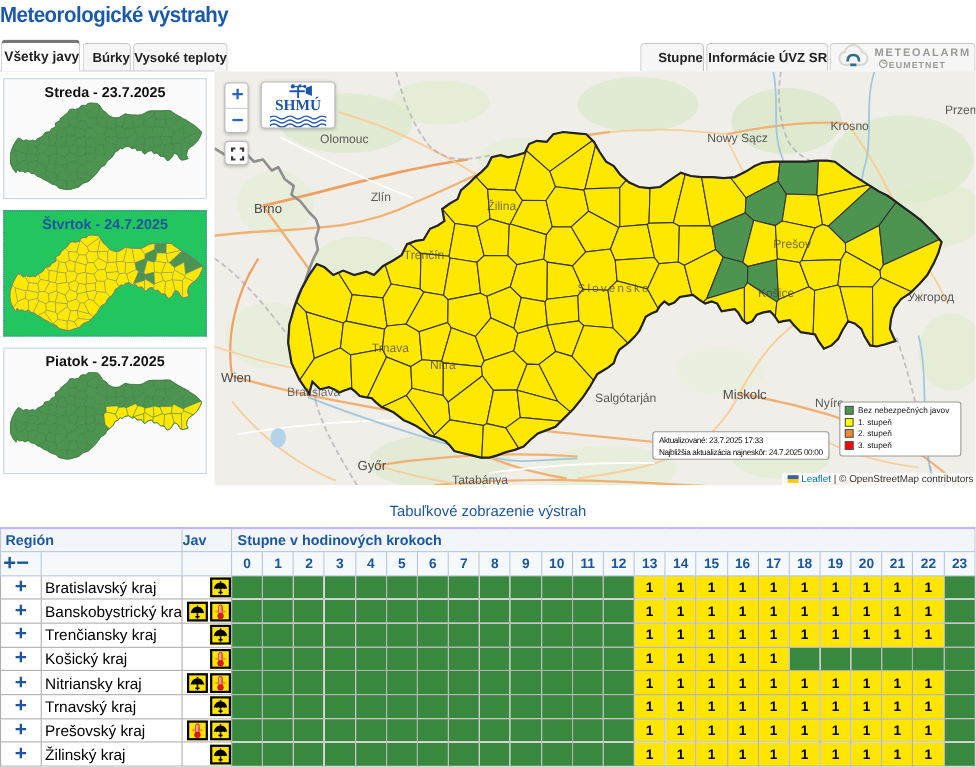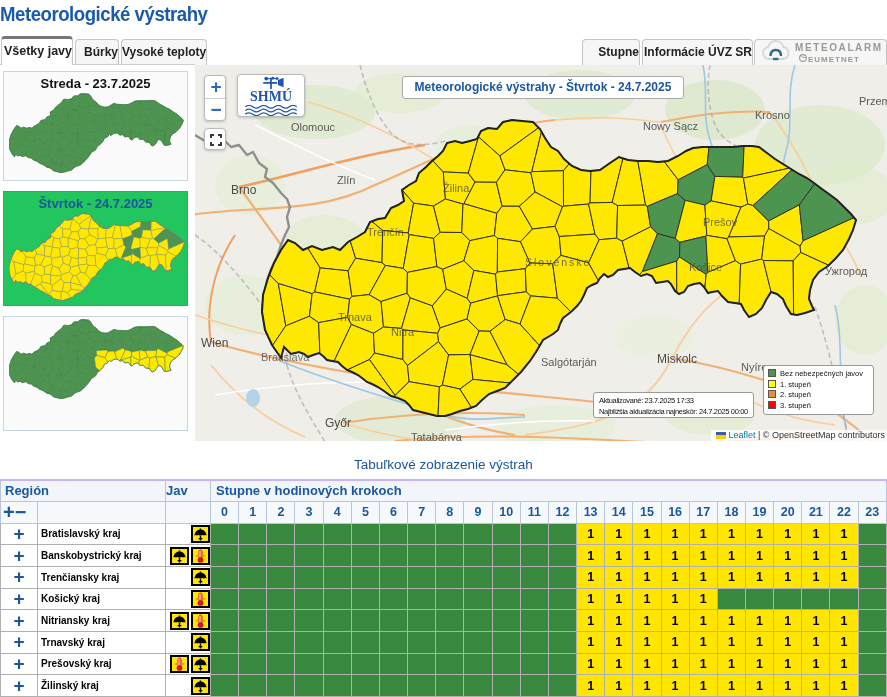--- a/index.html
+++ b/index.html
@@ -33,21 +33,21 @@
 #ttitle{position:absolute;left:0;top:457px;width:887px;text-align:center;font-size:13.5px;font-weight:400;color:#1b57a0}
 table{position:absolute;left:0;top:479px;width:887px;border-collapse:collapse;table-layout:fixed}
 td,th{border:1px solid #b0b0b0;padding:0;font-size:12.5px;overflow:hidden}
 tr.h1 th{background:#f2f6fb;color:#1b57a0;text-align:left;font-size:13px;height:21px;border-color:#b9c6d8}
 tr.h2 td{background:#f6f9fc;color:#1b57a0;font-weight:700;text-align:center;height:22px;border-color:#b9c6d8}
 tr.b{height:21.7px}
 tr.b td{background:#fff}
 td.g{background:#38883e !important}
 td.y{background:#ffe500 !important;text-align:center;font-weight:700;color:#000;font-size:12.5px}
 td.plus{color:#1b57a0;font-weight:700;text-align:center;font-size:19px;line-height:16px}
-td.nm{font-weight:700;color:#000;padding-left:3px;font-size:10px;white-space:nowrap}
+td.nm{font-weight:400;color:#000;padding-left:3px;font-size:14px;white-space:nowrap}
 td.jv{text-align:right;white-space:nowrap;line-height:0}
 .ic{display:inline-block;width:19px;height:18px;background:#ffe500;border:2px solid #000;vertical-align:middle;margin-left:2px}
 .ic svg{display:block}
 .pm{font-size:20px;font-weight:700;color:#1b57a0;letter-spacing:0;line-height:18px}
 </style></head><body>
 <h1>Meteorologické výstrahy</h1>
 <div class="tabs">
  <div class="tab act" style="left:1px;width:72px">Všetky javy</div>
  <div class="tab" style="left:75px;width:44px">Búrky</div>
  <div class="tab" style="left:121px;width:86px">Vysoké teploty</div>
@@ -266,20 +266,21 @@
       <path d="M800.0 246.0L803.0 241.0L799.0 205.0L769.0 221.0L769.0 229.0L800.0 246.0Z" fill="#ffe800" stroke="#888" stroke-width="1.4"></path>
       <path d="M765.0 236.0L762.0 259.0L763.0 260.0L793.0 261.0L801.0 252.0L800.0 246.0L769.0 229.0L765.0 236.0Z" fill="#ffe800" stroke="#888" stroke-width="1.4"></path>
       <path d="M771.0 292.0L777.0 294.0L783.0 299.0L786.0 306.0L791.0 314.0L794.0 314.0L793.0 261.0L763.0 260.0L771.0 292.0Z" fill="#ffe800" stroke="#888" stroke-width="1.4"></path>
       <path d="M854.0 218.0L851.0 214.0L845.0 208.0L837.0 200.0L829.0 194.0L822.0 189.0L815.0 184.0L799.0 205.0L803.0 241.0L854.0 218.0Z" fill="#4c9450" stroke="#888" stroke-width="1.4"></path>
       <path d="M803.0 241.0L800.0 246.0L801.0 252.0L829.0 265.0L836.0 258.0L843.0 250.0L849.0 239.0L853.0 230.0L856.0 220.0L854.0 218.0L803.0 241.0Z" fill="#ffe800" stroke="#888" stroke-width="1.4"></path>
       <path d="M794.0 314.0L797.0 315.0L805.0 313.0L814.0 310.0L812.0 306.0L809.0 299.0L810.0 290.0L813.0 280.0L819.0 272.0L828.0 266.0L829.0 265.0L801.0 252.0L793.0 261.0L794.0 314.0Z" fill="#ffe800" stroke="#888" stroke-width="1.4"></path>
       <path d="M281.0 358.0L272.0 345.0L265.0 330.0L262.0 312.0L263.0 295.0L268.0 278.0L274.0 263.0L281.0 250.0L288.0 240.0L295.0 243.0L303.0 250.0L312.0 246.0L322.0 250.0L333.0 247.0L340.0 250.0L348.0 242.0L357.0 237.0L365.0 232.0L370.0 222.0L378.0 219.0L385.0 218.0L391.0 208.0L398.0 205.0L404.0 201.0L402.0 190.0L409.0 185.0L416.0 181.0L419.0 173.0L426.0 167.0L432.0 161.0L438.0 156.0L443.0 151.0L447.0 143.0L455.0 141.0L462.0 143.0L470.0 141.0L477.0 139.0L481.0 131.0L488.0 128.0L497.0 129.0L503.0 122.0L512.0 120.0L522.0 121.0L533.0 122.0L540.0 129.0L545.0 138.0L551.0 147.0L558.0 151.0L564.0 159.0L572.0 166.0L581.0 170.0L590.0 171.0L600.0 170.0L610.0 163.0L619.0 157.0L628.0 160.0L638.0 161.0L648.0 161.0L658.0 162.0L668.0 161.0L678.0 156.0L686.0 151.0L693.0 148.0L703.0 147.0L713.0 147.0L723.0 147.0L733.0 147.0L743.0 146.0L752.0 146.0L759.0 147.0L767.0 153.0L775.0 159.0L783.0 164.0L791.0 169.0L799.0 174.0L807.0 178.0L814.0 183.0L822.0 189.0L829.0 194.0L837.0 200.0L845.0 208.0L851.0 214.0L856.0 220.0L853.0 230.0L849.0 239.0L843.0 250.0L836.0 258.0L828.0 266.0L819.0 272.0L813.0 280.0L810.0 290.0L809.0 299.0L812.0 306.0L814.0 310.0L805.0 313.0L797.0 315.0L791.0 314.0L786.0 306.0L783.0 299.0L777.0 294.0L771.0 292.0L766.0 300.0L762.0 308.0L756.0 314.0L749.0 317.0L744.0 310.0L741.0 304.0L735.0 303.0L728.0 302.0L722.0 296.0L718.0 291.0L712.0 292.0L708.0 293.0L704.0 287.0L700.0 283.0L694.0 284.0L688.0 286.0L684.0 292.0L679.0 294.0L675.0 291.0L671.0 284.0L668.0 281.0L662.0 282.0L656.0 283.0L652.0 276.0L647.0 274.0L641.0 276.0L635.0 272.0L630.0 268.0L624.0 269.0L618.0 270.0L613.0 275.0L608.0 277.0L604.0 274.0L600.0 278.0L597.0 283.0L592.0 285.0L587.0 288.0L584.0 295.0L581.0 301.0L577.0 306.0L572.0 311.0L567.0 315.0L563.0 318.0L560.0 324.0L558.0 330.0L553.0 334.0L548.0 337.0L543.0 340.0L536.0 352.0L530.0 361.0L521.0 372.0L512.0 381.0L505.0 388.0L497.0 391.0L489.0 394.0L482.0 400.0L476.0 406.0L468.0 409.0L460.0 411.0L452.0 414.0L445.0 416.0L437.0 416.0L429.0 414.0L421.0 412.0L413.0 410.0L409.0 405.0L405.0 401.0L398.0 398.0L391.0 396.0L384.0 391.0L378.0 387.0L372.0 384.0L367.0 382.0L362.0 378.0L358.0 375.0L352.0 372.0L347.0 370.0L342.0 366.0L338.0 362.0L332.0 361.0L327.0 360.0L323.0 356.0L319.0 353.0L313.0 355.0L308.0 357.0L304.0 354.0L299.0 352.0L295.0 353.0L291.0 354.0L287.0 350.0L284.0 347.0L281.0 358.0Z" fill="none" stroke="#777" stroke-width="2.5"></path>
     </svg>
   </div>
 <div class="mini" style="top:316px;height:115px">
+    <span class="cap">Piatok - 25.7.2025</span>
     <svg width="175" height="80" viewBox="262 118 596 300" preserveAspectRatio="none" style="display:block">
       <path d="M269.0 274.0L268.0 278.0L263.0 295.0L262.0 312.0L265.0 330.0L272.0 345.0L272.0 346.0L286.0 326.0L278.0 284.0L269.0 274.0Z" fill="#4c9450" stroke="#3c7a42" stroke-width="1.6"></path>
       <path d="M278.0 284.0L312.0 294.0L315.0 292.0L320.0 268.0L308.0 248.0L303.0 250.0L295.0 243.0L288.0 240.0L281.0 250.0L274.0 263.0L269.0 274.0L278.0 284.0Z" fill="#4c9450" stroke="#3c7a42" stroke-width="1.6"></path>
       <path d="M278.0 284.0L286.0 326.0L310.0 316.0L312.0 294.0L278.0 284.0Z" fill="#4c9450" stroke="#3c7a42" stroke-width="1.6"></path>
       <path d="M319.0 323.0L310.0 316.0L286.0 326.0L272.0 346.0L281.0 358.0L284.0 347.0L287.0 350.0L291.0 354.0L295.0 353.0L299.0 352.0L304.0 354.0L308.0 357.0L313.0 355.0L319.0 353.0L320.0 354.0L319.0 323.0Z" fill="#4c9450" stroke="#3c7a42" stroke-width="1.6"></path>
       <path d="M320.0 268.0L348.0 271.0L356.0 258.0L350.0 241.0L348.0 242.0L340.0 250.0L333.0 247.0L322.0 250.0L312.0 246.0L308.0 248.0L320.0 268.0Z" fill="#4c9450" stroke="#3c7a42" stroke-width="1.6"></path>
       <path d="M350.0 299.0L352.0 296.0L348.0 271.0L320.0 268.0L315.0 292.0L350.0 299.0Z" fill="#4c9450" stroke="#3c7a42" stroke-width="1.6"></path>
       <path d="M312.0 294.0L310.0 316.0L319.0 323.0L348.0 317.0L350.0 299.0L315.0 292.0L312.0 294.0Z" fill="#4c9450" stroke="#3c7a42" stroke-width="1.6"></path>
       <path d="M351.0 324.0L348.0 317.0L319.0 323.0L320.0 354.0L323.0 356.0L327.0 360.0L332.0 361.0L334.0 361.0L351.0 324.0Z" fill="#4c9450" stroke="#3c7a42" stroke-width="1.6"></path>
       <path d="M372.0 221.0L370.0 222.0L365.0 232.0L357.0 237.0L350.0 241.0L356.0 258.0L382.0 263.0L383.0 230.0L372.0 221.0Z" fill="#4c9450" stroke="#3c7a42" stroke-width="1.6"></path>
@@ -573,21 +574,20 @@
 <div style="font-size:14px;font-weight:700;margin-top:1px">SHMÚ</div>
 <svg width="52" height="11" viewBox="0 0 56 12" style="display:block;margin:1px auto 0">
           <g stroke="#1e55b0" stroke-width="1.4" fill="none">
             <path d="M0 2 Q4 -1 8 2 T16 2 T24 2 T32 2 T40 2 T48 2 T56 2"></path>
             <path d="M0 6 Q4 3 8 6 T16 6 T24 6 T32 6 T40 6 T48 6 T56 6"></path>
             <path d="M0 10 Q4 7 8 10 T16 10 T24 10 T32 10 T40 10 T48 10 T56 10"></path>
           </g>
         </svg>
       </div>
     </div>
-<div id="mtitle">Meteorologické výstrahy - Štvrtok - 24.7.2025</div>
 <div id="legend">
 <div><i style="background:#4c9450"></i>Bez nebezpečných javov</div>
 <div><i style="background:#ffff00"></i>1. stupeň</div>
 <div><i style="background:#ee8b33"></i>2. stupeň</div>
 <div><i style="background:#ff0000"></i>3. stupeň</div>
 </div>
 <div id="upd">Aktualizované: 23.7.2025 17:33<br>Najbližšia aktualizácia najneskôr: 24.7.2025 00:00</div>
 <div id="attr"><span style="display:inline-block;width:10px;height:7px;background:linear-gradient(#3a5fa8 50%,#fc0 50%);vertical-align:-1px;margin-right:2px"></span><a>Leaflet</a> | © OpenStreetMap contributors</div>
 </div>
 <div id="ttitle">Tabuľkové zobrazenie výstrah</div>

